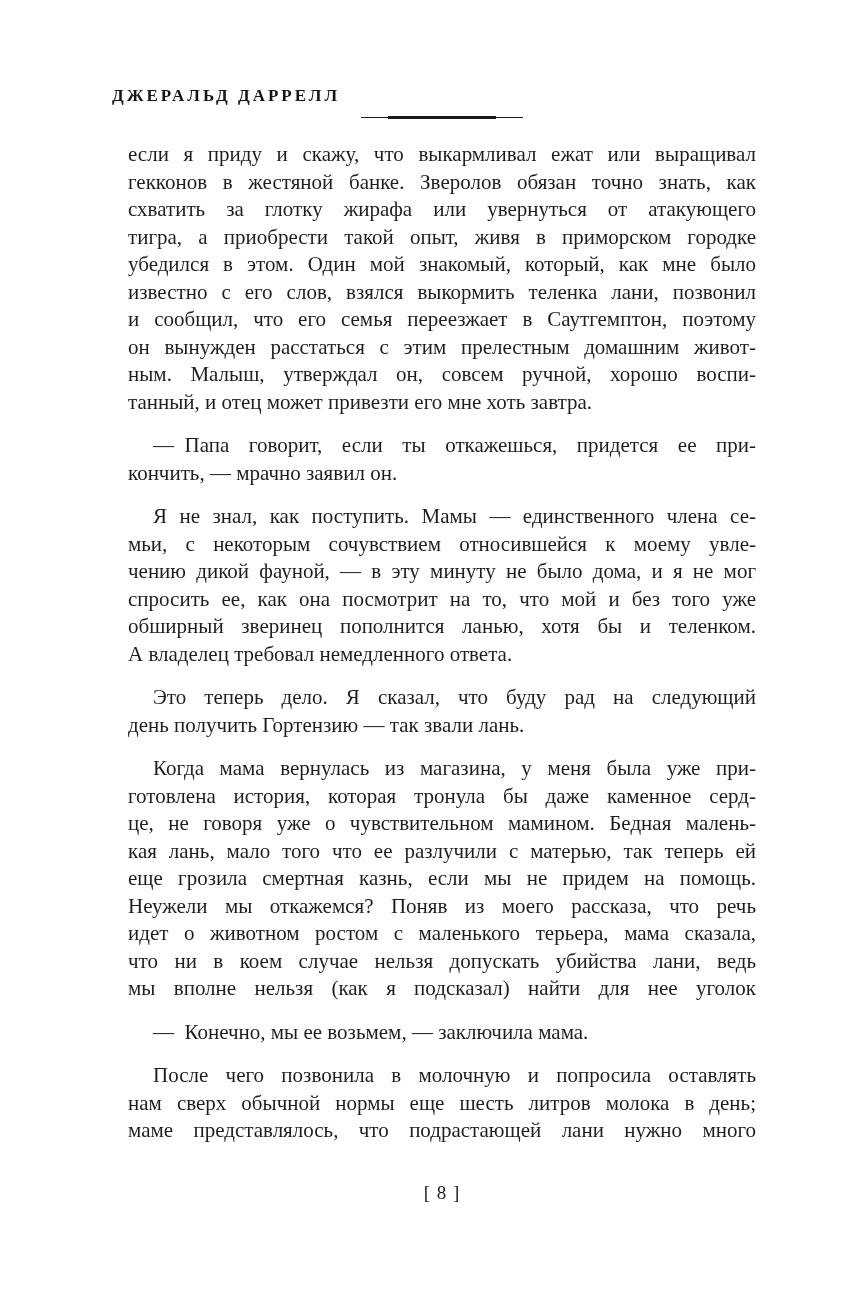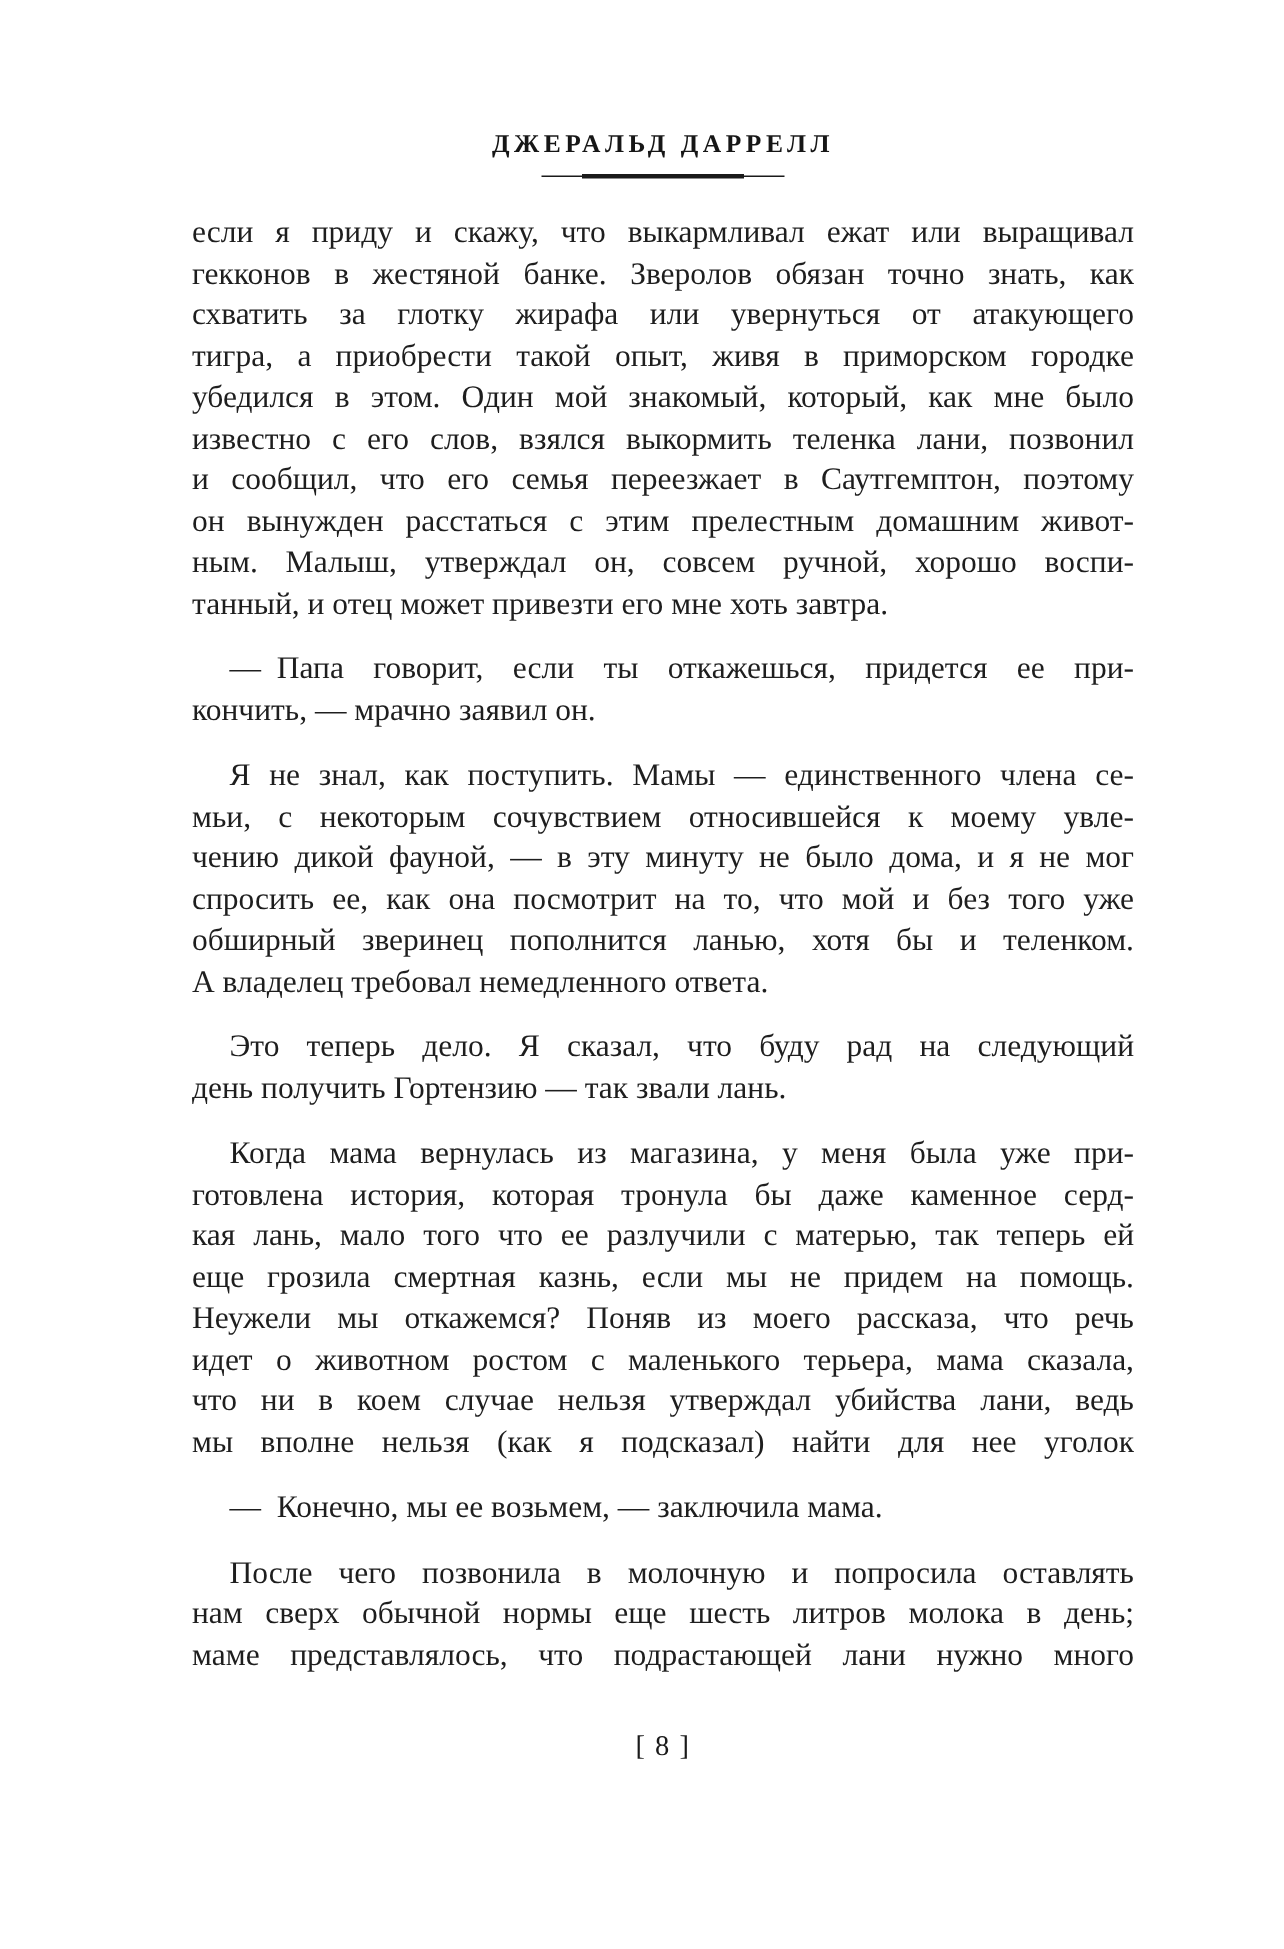--- a/index.html
+++ b/index.html
@@ -16,21 +16,21 @@
     overflow: hidden;
   }
   .page-column {
     position: absolute;
     left: 112px;
     top: 0;
     width: 660px;
   }
   .running-head {
     margin-top: 86px;
-    text-align: center;
+    text-align: left;
     font-size: 17px;
     font-weight: bold;
     letter-spacing: 3px;
     line-height: 20px;
     color: #161616;
     white-space: nowrap;
   }
   .ornament-rule {
     position: relative;
     width: 162px;
@@ -120,25 +120,26 @@
         <div class="line">обширный зверинец пополнится ланью, хотя бы и теленком.</div>
         <div class="line last">А владелец требовал немедленного ответа.</div>
       </div>
       <div class="paragraph">
         <div class="line indent">Это теперь дело. Я сказал, что буду рад на следующий</div>
         <div class="line last">день получить Гортензию — так звали лань.</div>
       </div>
       <div class="paragraph">
         <div class="line indent">Когда мама вернулась из магазина, у меня была уже при-</div>
         <div class="line">готовлена история, которая тронула бы даже каменное серд-</div>
+        <div class="line">це, не говоря уже о чувствительном мамином. Бедная малень-</div>
         <div class="line">кая лань, мало того что ее разлучили с матерью, так теперь ей</div>
         <div class="line">еще грозила смертная казнь, если мы не придем на помощь.</div>
         <div class="line">Неужели мы откажемся? Поняв из моего рассказа, что речь</div>
         <div class="line">идет о животном ростом с маленького терьера, мама сказала,</div>
-        <div class="line">что ни в коем случае нельзя утверждал убийства лани, ведь</div>
+        <div class="line">что ни в коем случае нельзя допускать убийства лани, ведь</div>
         <div class="line">мы вполне нельзя (как я подсказал) найти для нее уголок</div>
       </div>
       <div class="paragraph">
         <div class="line last indent">— Конечно, мы ее возьмем, — заключила мама.</div>
       </div>
       <div class="paragraph">
         <div class="line indent">После чего позвонила в молочную и попросила оставлять</div>
         <div class="line">нам сверх обычной нормы еще шесть литров молока в день;</div>
         <div class="line">маме представлялось, что подрастающей лани нужно много</div>
       </div>

